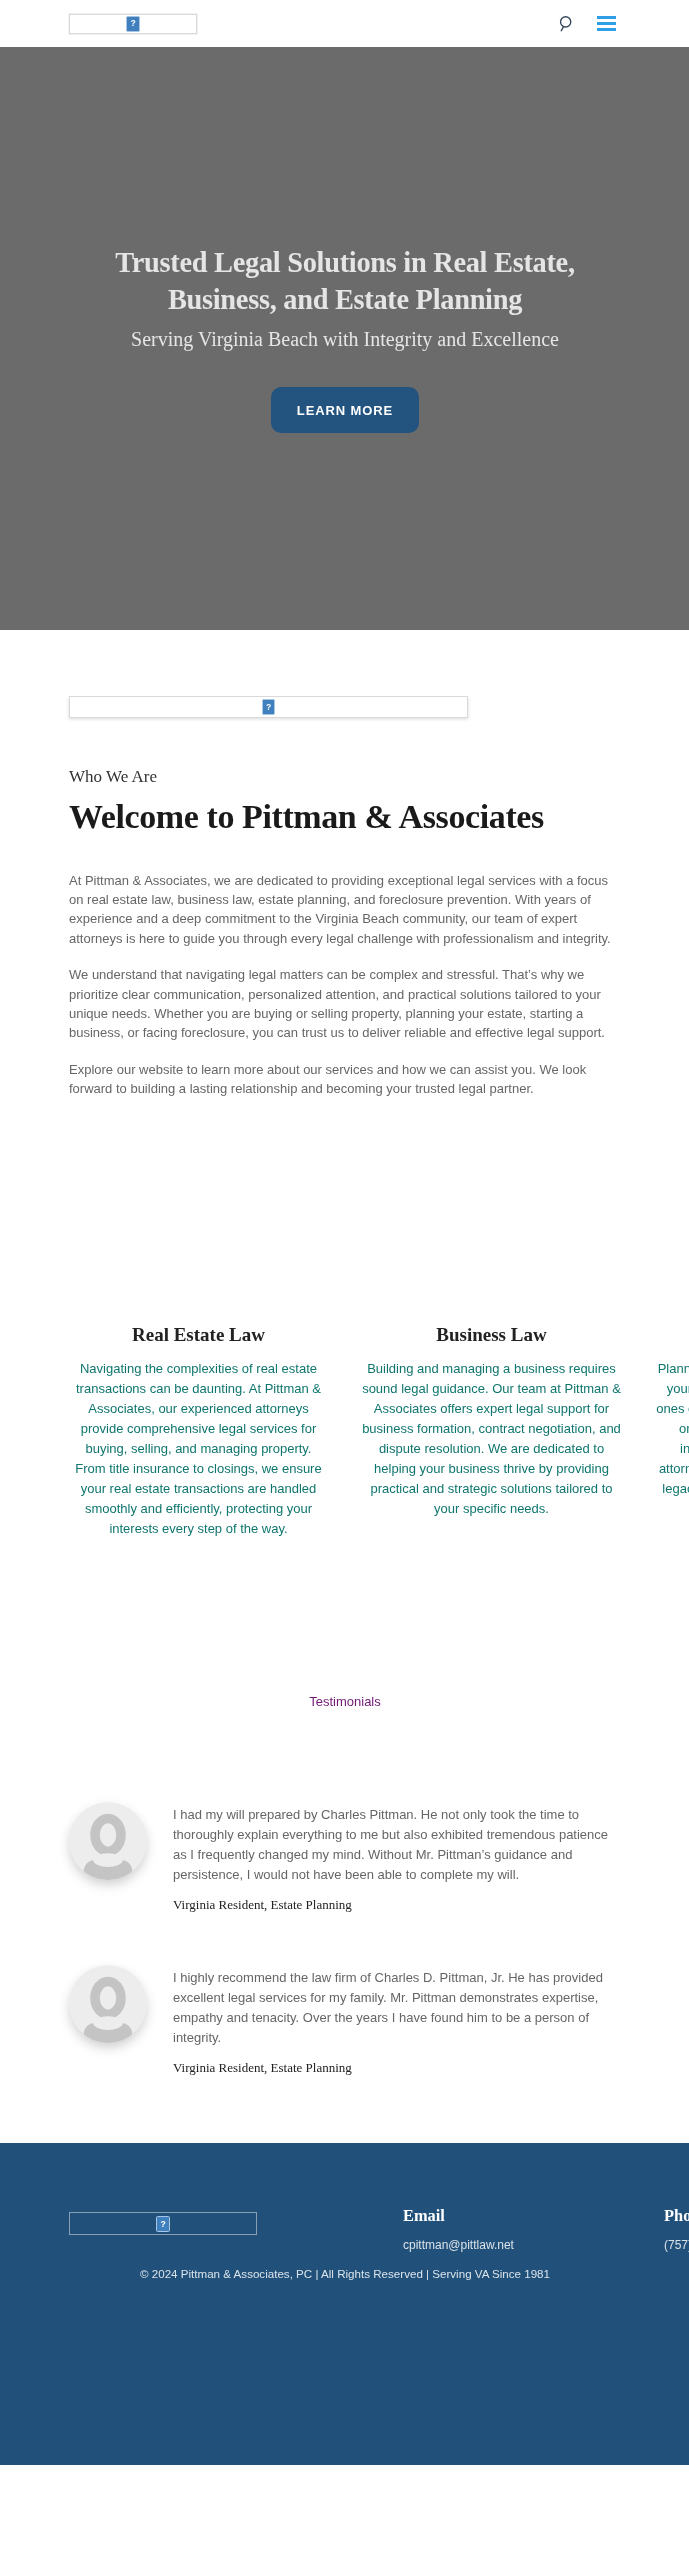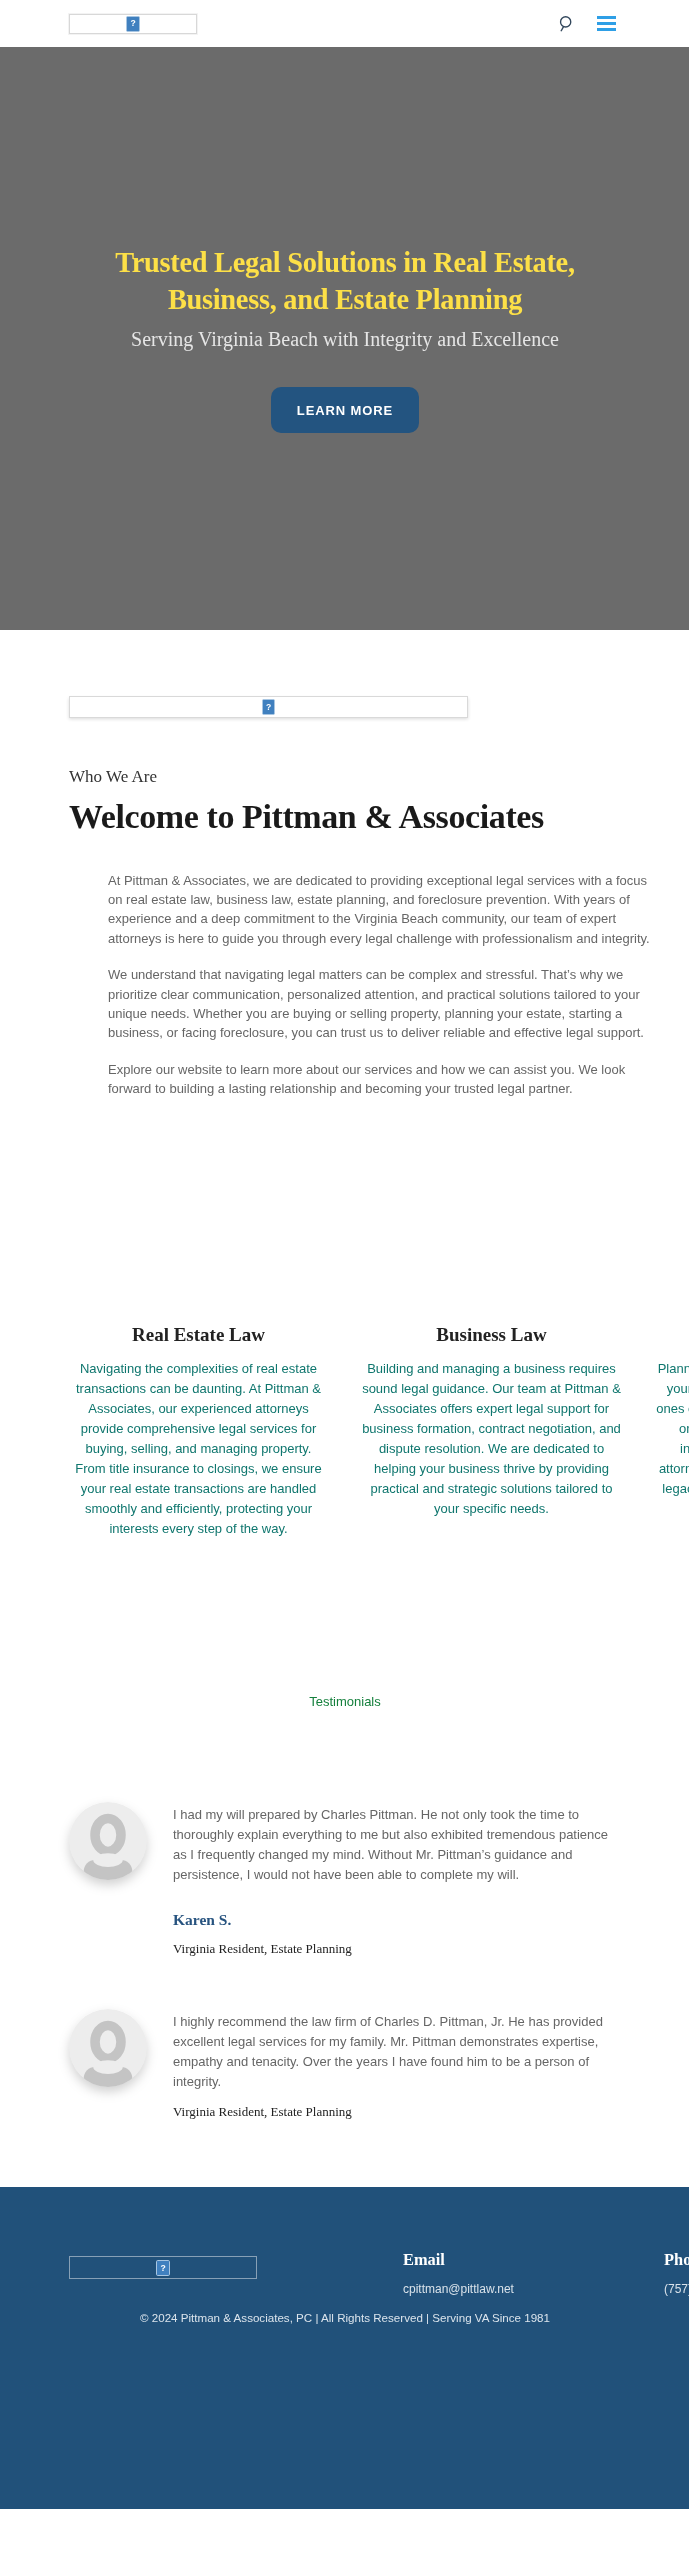--- a/index.html
+++ b/index.html
@@ -14,42 +14,42 @@
   .bi{display:inline-flex;align-items:center;justify-content:center;width:11.2px;height:14px;
       background:#4080bf;border:0.9px solid #a8c6e2;border-radius:1.7px;color:#fff;
       font-size:8.6px;font-weight:bold;line-height:1;}
   .hdr-icons{display:flex;align-items:center;gap:22.4px;margin-right:74px;}
   .burger{display:flex;flex-direction:column;gap:3.4px;cursor:pointer;}
   .burger span{display:block;width:19px;height:2.6px;background:var(--menu-blue,#2e9fe6);}
 
   
   .hero{height:583px;background:var(--hero-bg,#6b6b6b);display:flex;flex-direction:column;
         align-items:center;justify-content:center;text-align:center;}
-  .hero h1{margin:0;width:535px;color:#fde047;font-size:28.4px;line-height:37px;font-weight:700;letter-spacing:-0.3px;}
+  .hero h1{margin:0;width:535px;color:#e5e5e5;font-size:28.4px;line-height:37px;font-weight:700;letter-spacing:-0.3px;}
   .hero .sub{margin-top:10.3px;color:#e6e6e6;font-size:20px;font-weight:400;}
   .cta{margin-top:36px;background:var(--accent,#235480);color:#fff;border:none;border-radius:10px;
        padding:15.5px 26px;font-family:"Liberation Sans",sans-serif;font-size:13px;font-weight:700;
        letter-spacing:0.9px;cursor:pointer;}
 
   
   .divider-box{margin:66px 0 0 69px;width:397px;height:20px;border:0.9px solid #d9d9d9;
                box-shadow:0 1.7px 3.4px rgba(0,0,0,.15);display:flex;align-items:center;justify-content:center;background:#fff;}
   .eyebrow{margin:49px 0 0 69px;font-size:17px;color:#333;}
   .about h2{margin:8.6px 0 0 69px;font-size:34px;line-height:41px;color:#1a1a1a;font-weight:800;letter-spacing:-0.4px;}
-  .about p{margin:17px 0 0 108px;width:556px;font-size:13px;line-height:19.4px;color:#666;}
+  .about p{margin:17px 0 0 69px;width:556px;font-size:13px;line-height:19.4px;color:#666;}
   .about p:first-of-type{margin-top:34px;}
 
   
   .services{display:flex;gap:34px;margin:224px 0 0 69px;width:845px;}
   .svc{width:259px;flex:0 0 259px;text-align:center;}
   .svc h3{margin:0;font-size:19px;line-height:24px;color:#222;font-weight:700;}
   .svc p{margin:12px 0 0 0;font-size:13px;line-height:20px;color:#0f766e;}
 
   
-  .t-eyebrow{margin-top:155px;text-align:center;font-size:13px;color:#15803d;}
+  .t-eyebrow{margin-top:155px;text-align:center;font-size:13px;color:#701a75;}
   .t-title{margin:12px 0 0 0;text-align:center;font-size:29px;line-height:34px;color:#1a1a1a;font-weight:800;}
   .t-item{display:flex;margin:93px 0 0 69px;width:556px;}
   .t-item.second{margin-top:52px;}
   .avatar{width:78px;height:78px;flex:0 0 78px;border-radius:50%;overflow:hidden;
           filter:drop-shadow(0 5.2px 5.2px rgba(0,0,0,.18));}
   .t-body{margin-left:26px;width:453px;}
   .t-quote{margin:3.4px 0 0 0;font-size:13px;line-height:20px;color:#666;}
   .t-name{margin:26px 0 0 0;font-size:15.5px;font-weight:700;color:var(--name-blue,#27537f);}
   .t-item.second .t-name{margin-top:33px;}
   .t-role{margin:12px 0 0 0;font-size:13px;font-weight:400;color:#222;}
@@ -133,21 +133,20 @@
       <div class="avatar" data-interactable="false">
         <svg width="78" height="78" viewBox="0 0 90 90" data-interactable="false">
           <circle cx="45" cy="45" r="45" fill="#ededed"></circle>
           <ellipse cx="45" cy="38" rx="15" ry="19" fill="none" stroke="#c4c4c4" stroke-width="11"></ellipse>
           <rect x="17" y="67" width="56" height="26" rx="13" fill="#c4c4c4"></rect>
           <ellipse cx="45" cy="67" rx="17" ry="8" fill="#ededed"></ellipse>
         </svg>
       </div>
       <div class="t-body" data-interactable="false">
         <p class="t-quote" data-interactable="false">I had my will prepared by Charles Pittman. He not only took the time to thoroughly explain everything to me but also exhibited tremendous patience as I frequently changed my mind. Without Mr. Pittman’s guidance and persistence, I would not have been able to complete my will.</p>
-        <div class="t-name serif" data-interactable="false">Karen S.</div>
         <div class="t-role serif" data-interactable="false">Virginia Resident, Estate Planning</div>
       </div>
     </div>
 
     <div class="t-item second" data-interactable="false">
       <div class="avatar" data-interactable="false">
         <svg width="78" height="78" viewBox="0 0 90 90" data-interactable="false">
           <circle cx="45" cy="45" r="45" fill="#ededed"></circle>
           <ellipse cx="45" cy="38" rx="15" ry="19" fill="none" stroke="#c4c4c4" stroke-width="11"></ellipse>
           <rect x="17" y="67" width="56" height="26" rx="13" fill="#c4c4c4"></rect>

